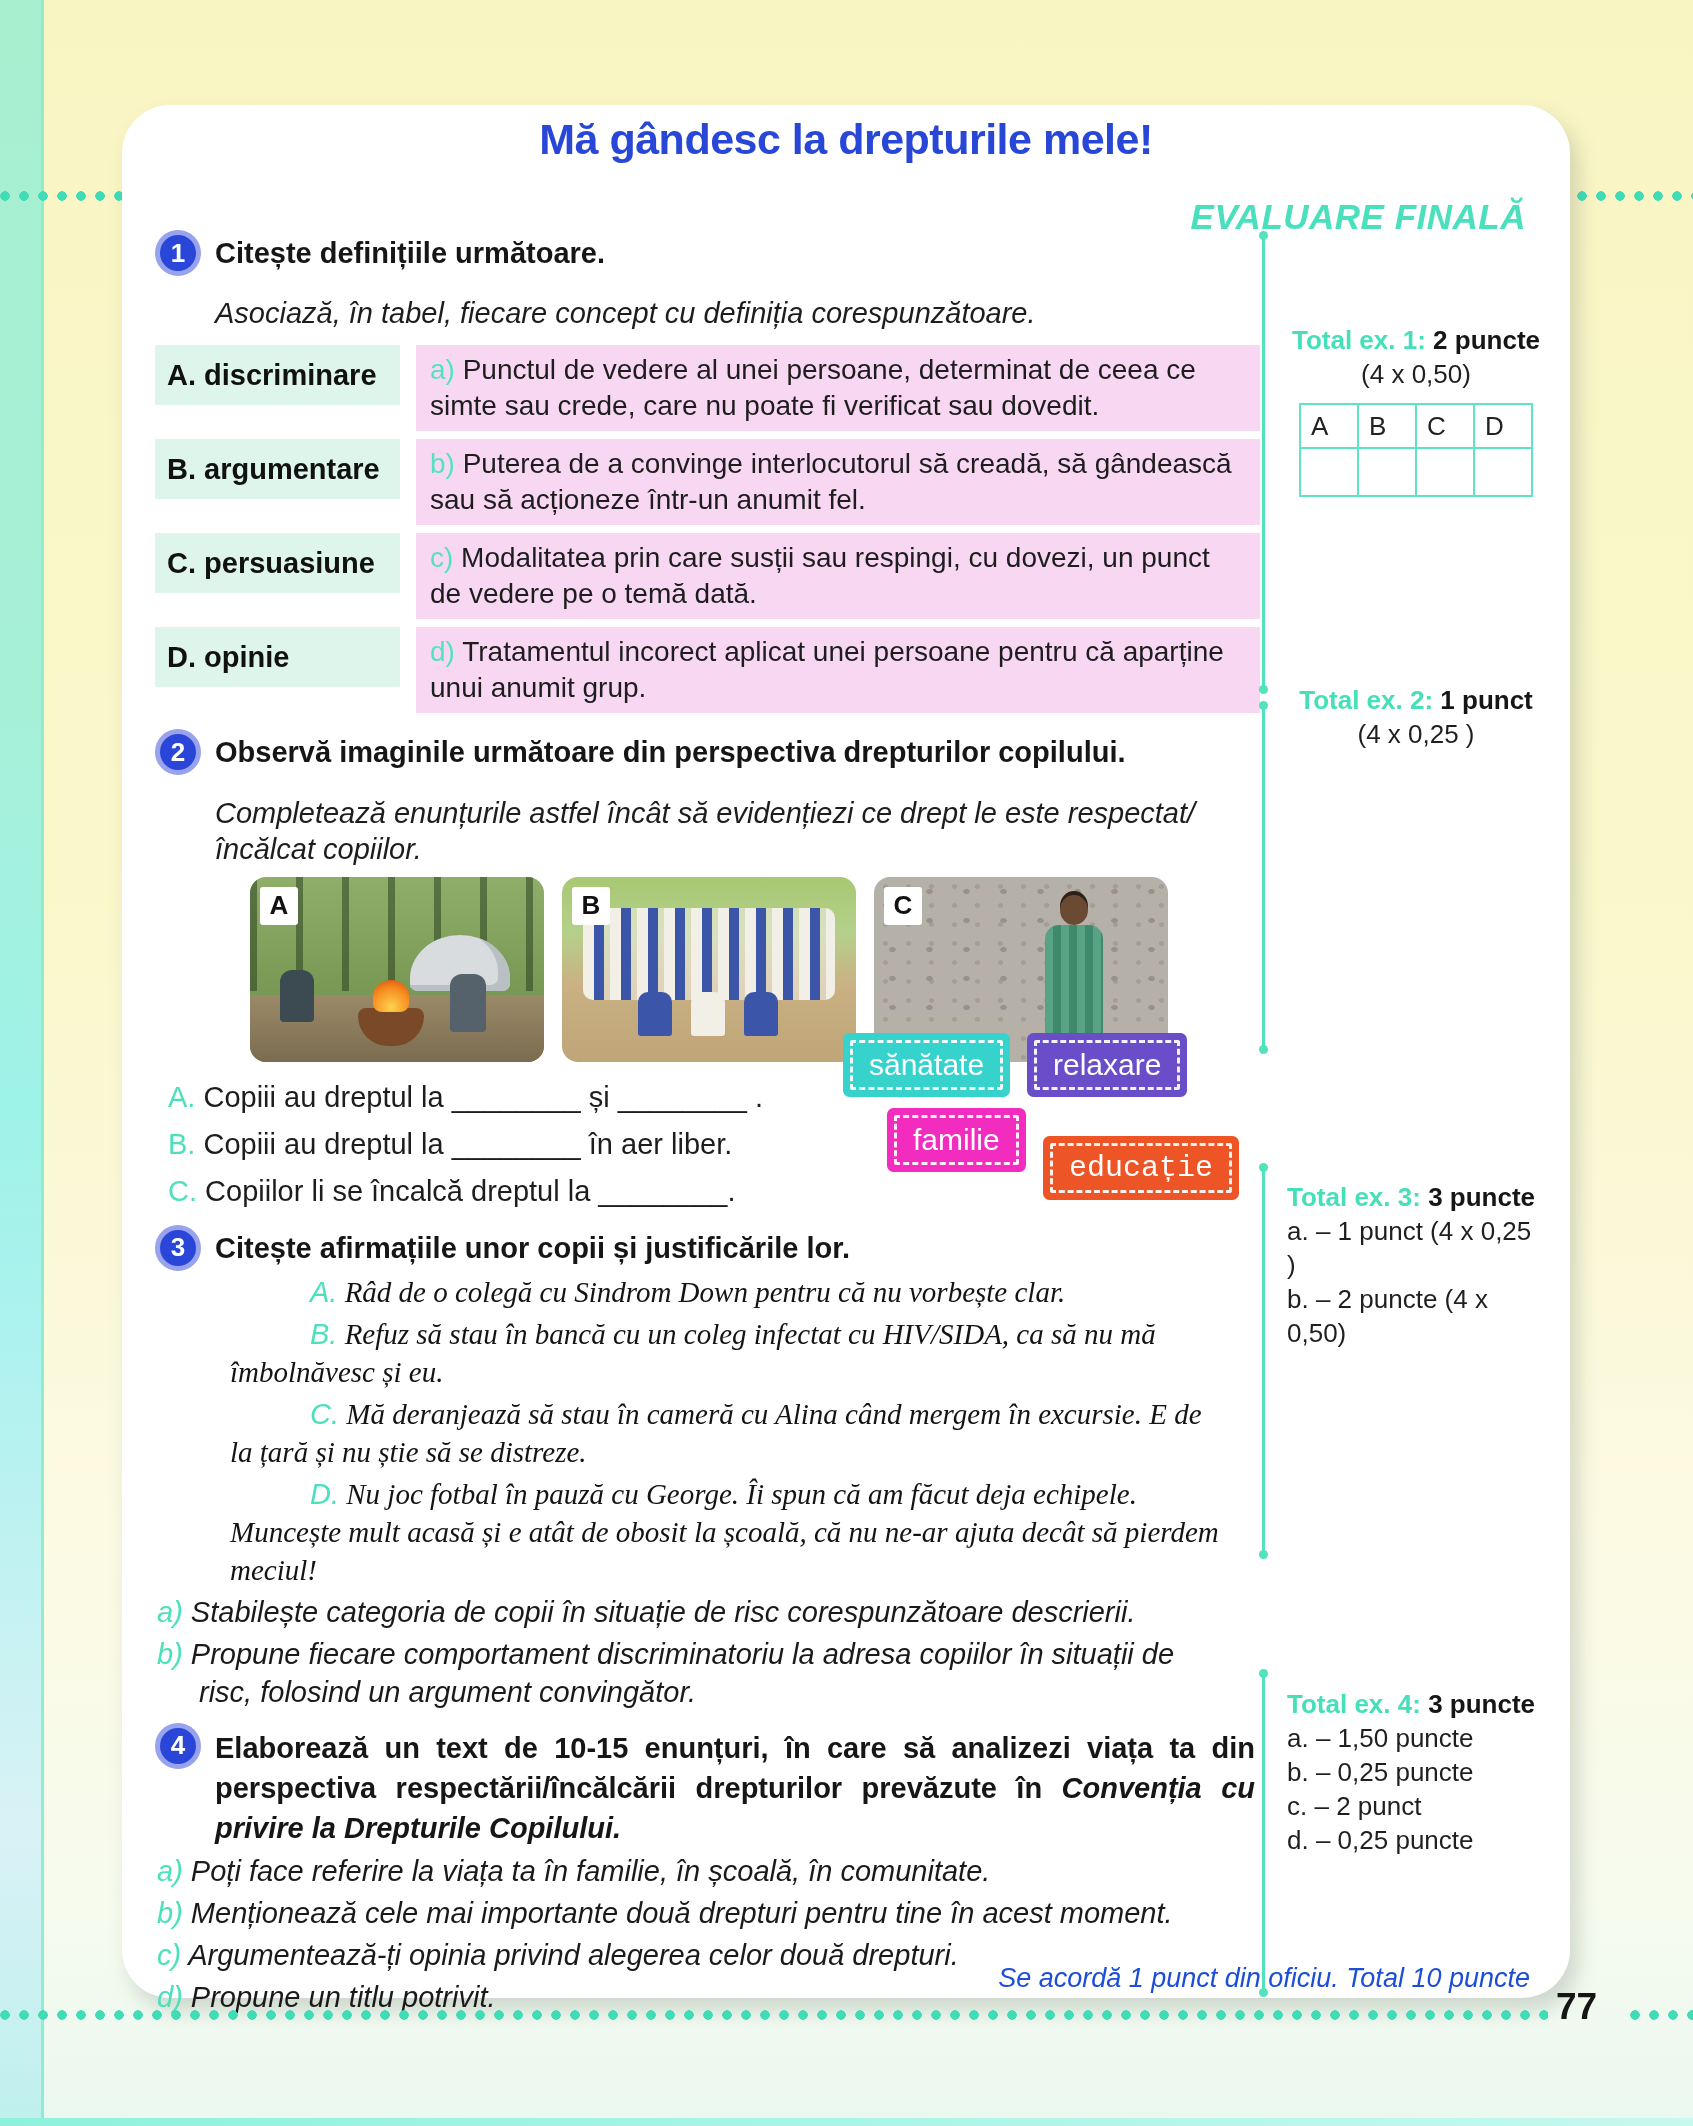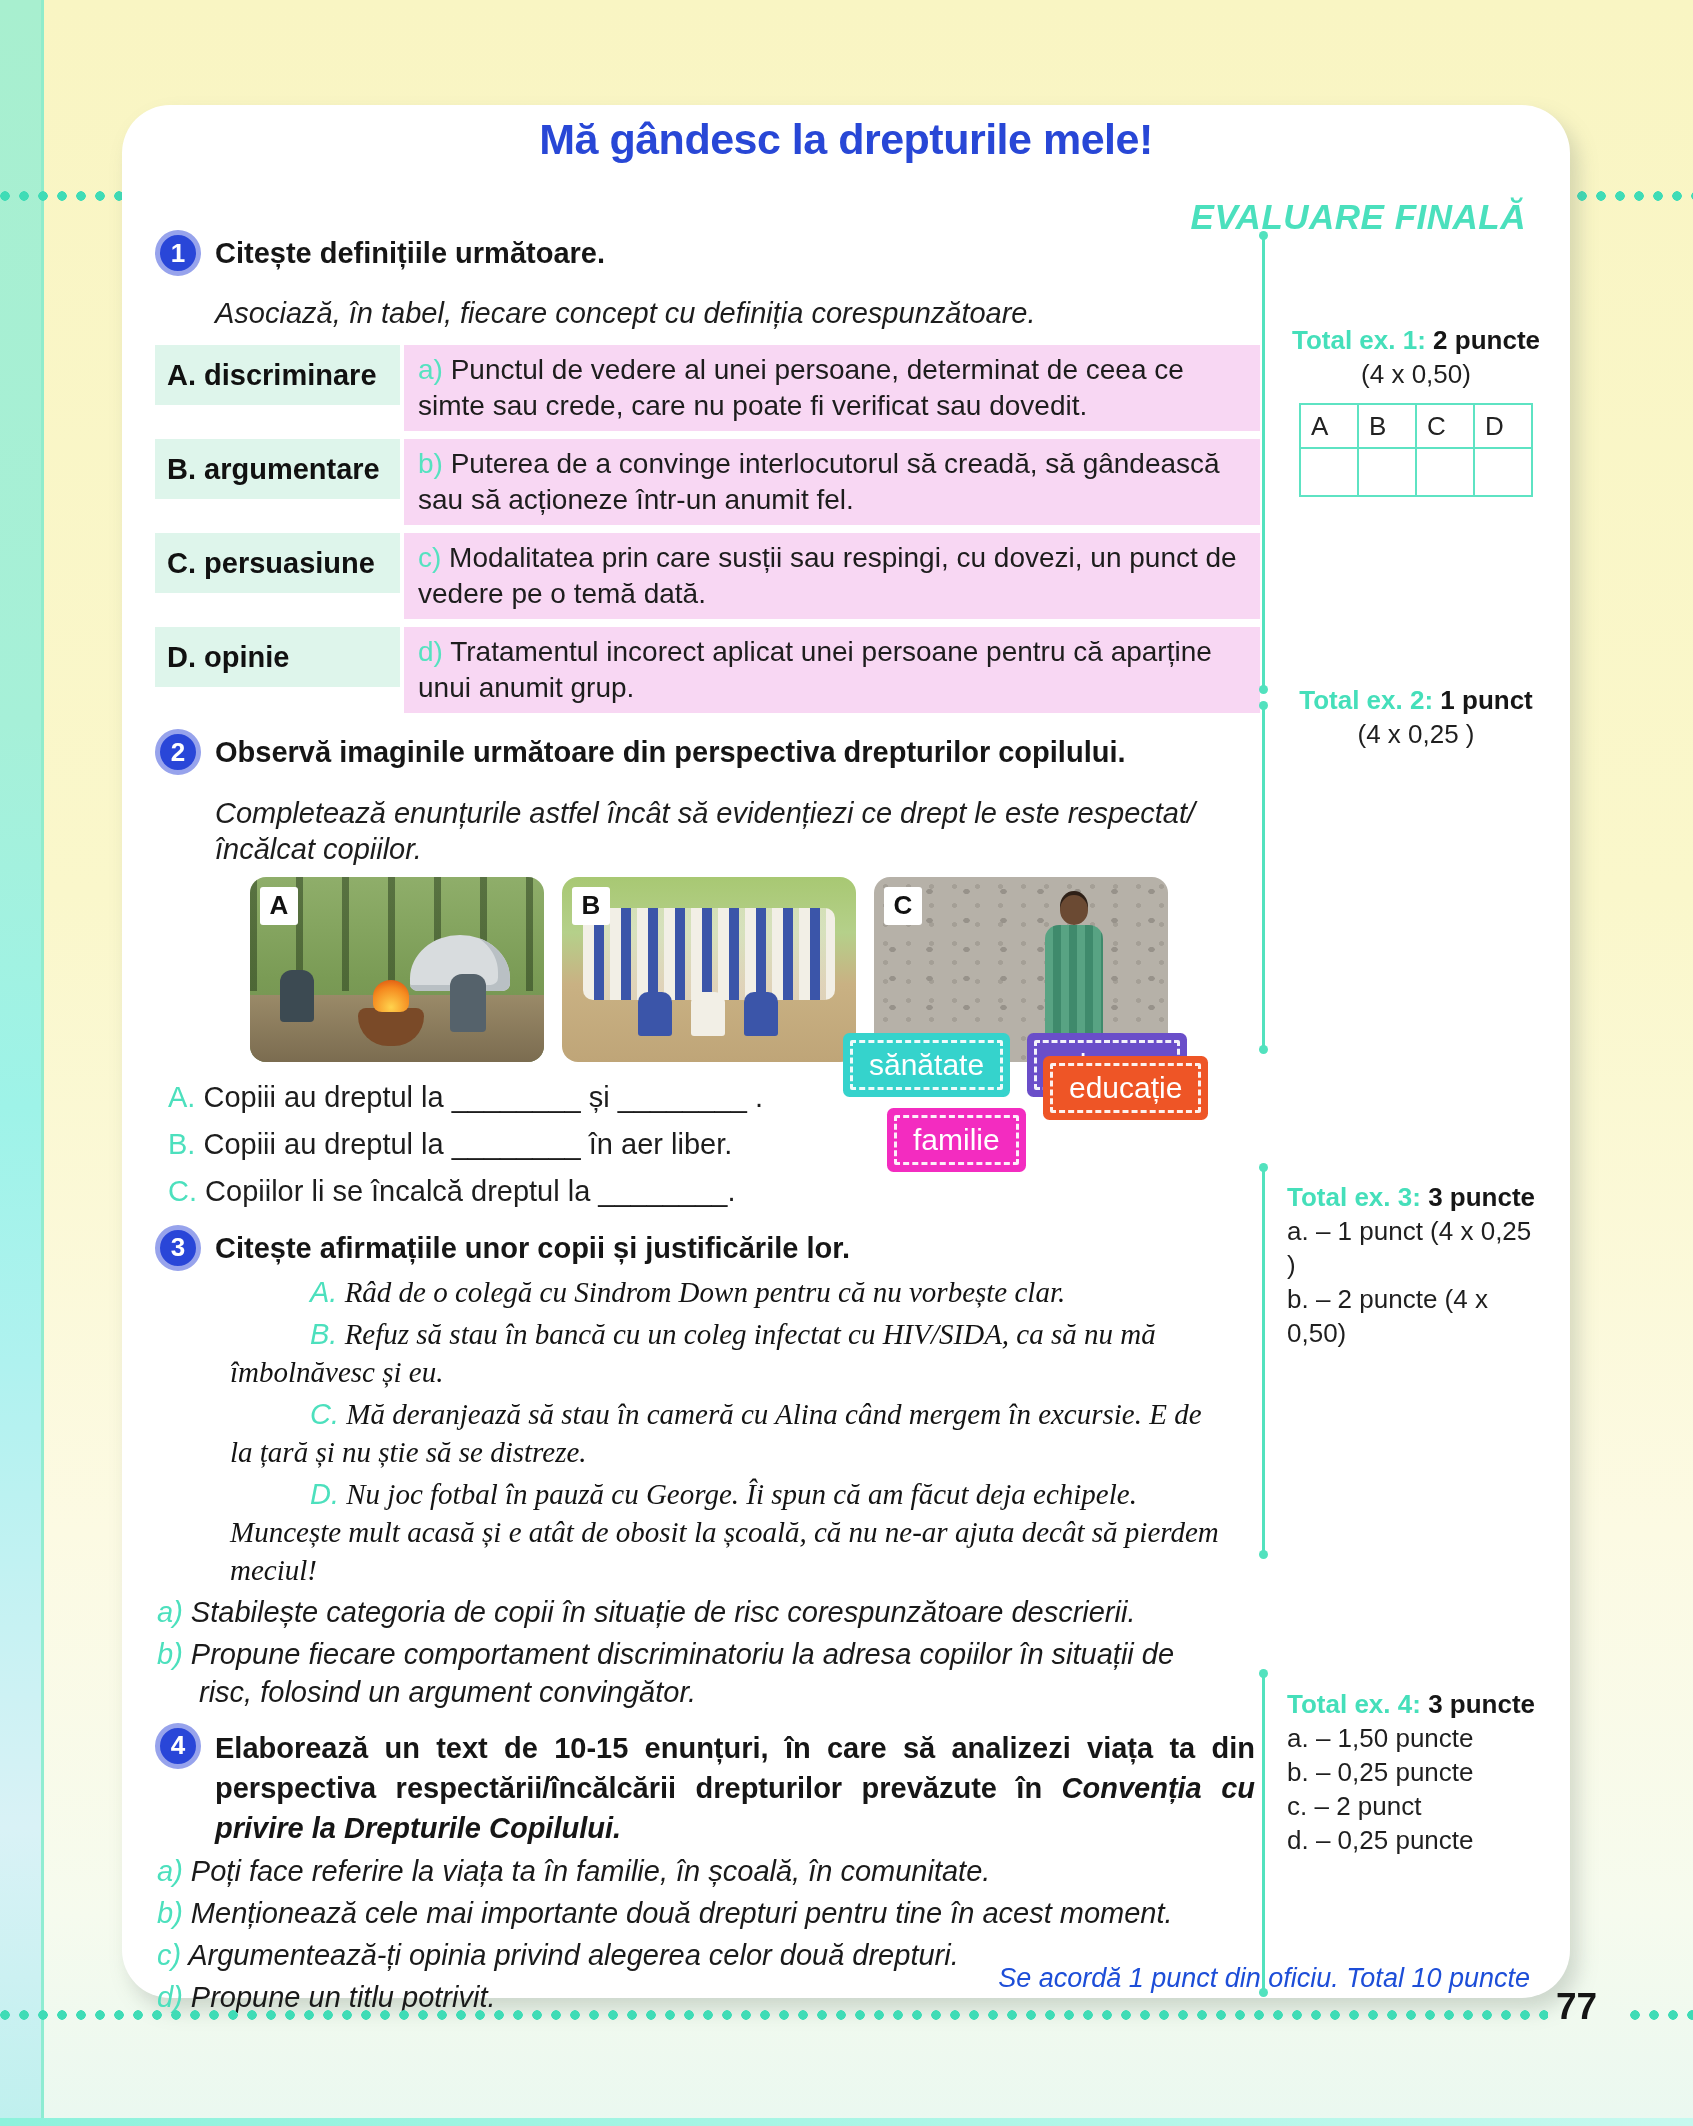--- a/index.html
+++ b/index.html
@@ -36,21 +36,21 @@
 
   .ex-head { display:flex; gap:14px; align-items:flex-start; }
   .badge { flex:none; width:46px; height:46px; margin-top:0; border-radius:50%;
     background:#2946d8; border:5px solid #97a3ec; color:#fff; font-size:26px; font-weight:bold;
     display:flex; align-items:center; justify-content:center; }
   .ex-col { flex:1; min-width:0; }
   .ex-title { font-size:29px; font-weight:bold; color:#161616; line-height:1.25; padding-top:5px; }
   .ex-sub { font-style:italic; font-size:29px; line-height:36px; margin-top:24px; color:#1d1d1d; }
 
   
-  .defs-row { display:flex; gap:4px; margin-top:14px; }
+  .defs-row { display:flex; gap:16px; margin-top:14px; }
   .concepts { width:245px; flex:none; display:flex; flex-direction:column; }
   .concept-slot { height:94px; }
   .concept { height:60px; background:#def5eb; display:flex; align-items:center;
     padding-left:12px; font-size:29px; font-weight:bold; color:#111; }
   .defs { flex:1; }
   .def { background:#f8d7f3; padding:7px 14px; margin-bottom:8px; font-size:28px; line-height:36px; color:#1d1d1d; }
   .dl { color:#56e2c0; }
 
   
   .ex2 { margin-top:8px; }
@@ -239,21 +239,21 @@
         <div class="task"><span class="tl">a)</span> <span>Poți face referire la viața ta în familie, în școală, în comunitate.</span></div>
         <div class="task"><span class="tl">b)</span> <span>Menționează cele mai importante două drepturi pentru tine în acest moment.</span></div>
         <div class="task"><span class="tl">c)</span> <span>Argumentează-ți opinia privind alegerea celor două drepturi.</span></div>
         <div class="task"><span class="tl">d)</span> <span>Propune un titlu potrivit.</span></div>
       </section>
     </div>
 
     <div class="word wo0" style="left:728px; top:935px;">sănătate</div>
     <div class="word wo1" style="left:912px; top:935px;">relaxare</div>
     <div class="word wo2" style="left:772px; top:1010px;">familie</div>
-    <div class="word wo3" style="left:928px; top:958px;">educație</div>
+    <div class="word wo3" style="left:928px; top:1038px;font-family:Liberation Mono, monospace;">educație</div>
 
     <div class="score score-center" style="top:218px;">
       <div><span class="score-label">Total ex. 1:</span> <span class="score-pts">2 puncte</span></div>
       <div class="score-detail">(4 x 0,50)</div>
       <table class="ans-table">
         <tbody>
             <tr>
           <td class="hdr">A</td>
           <td class="hdr">B</td>
           <td class="hdr">C</td>

